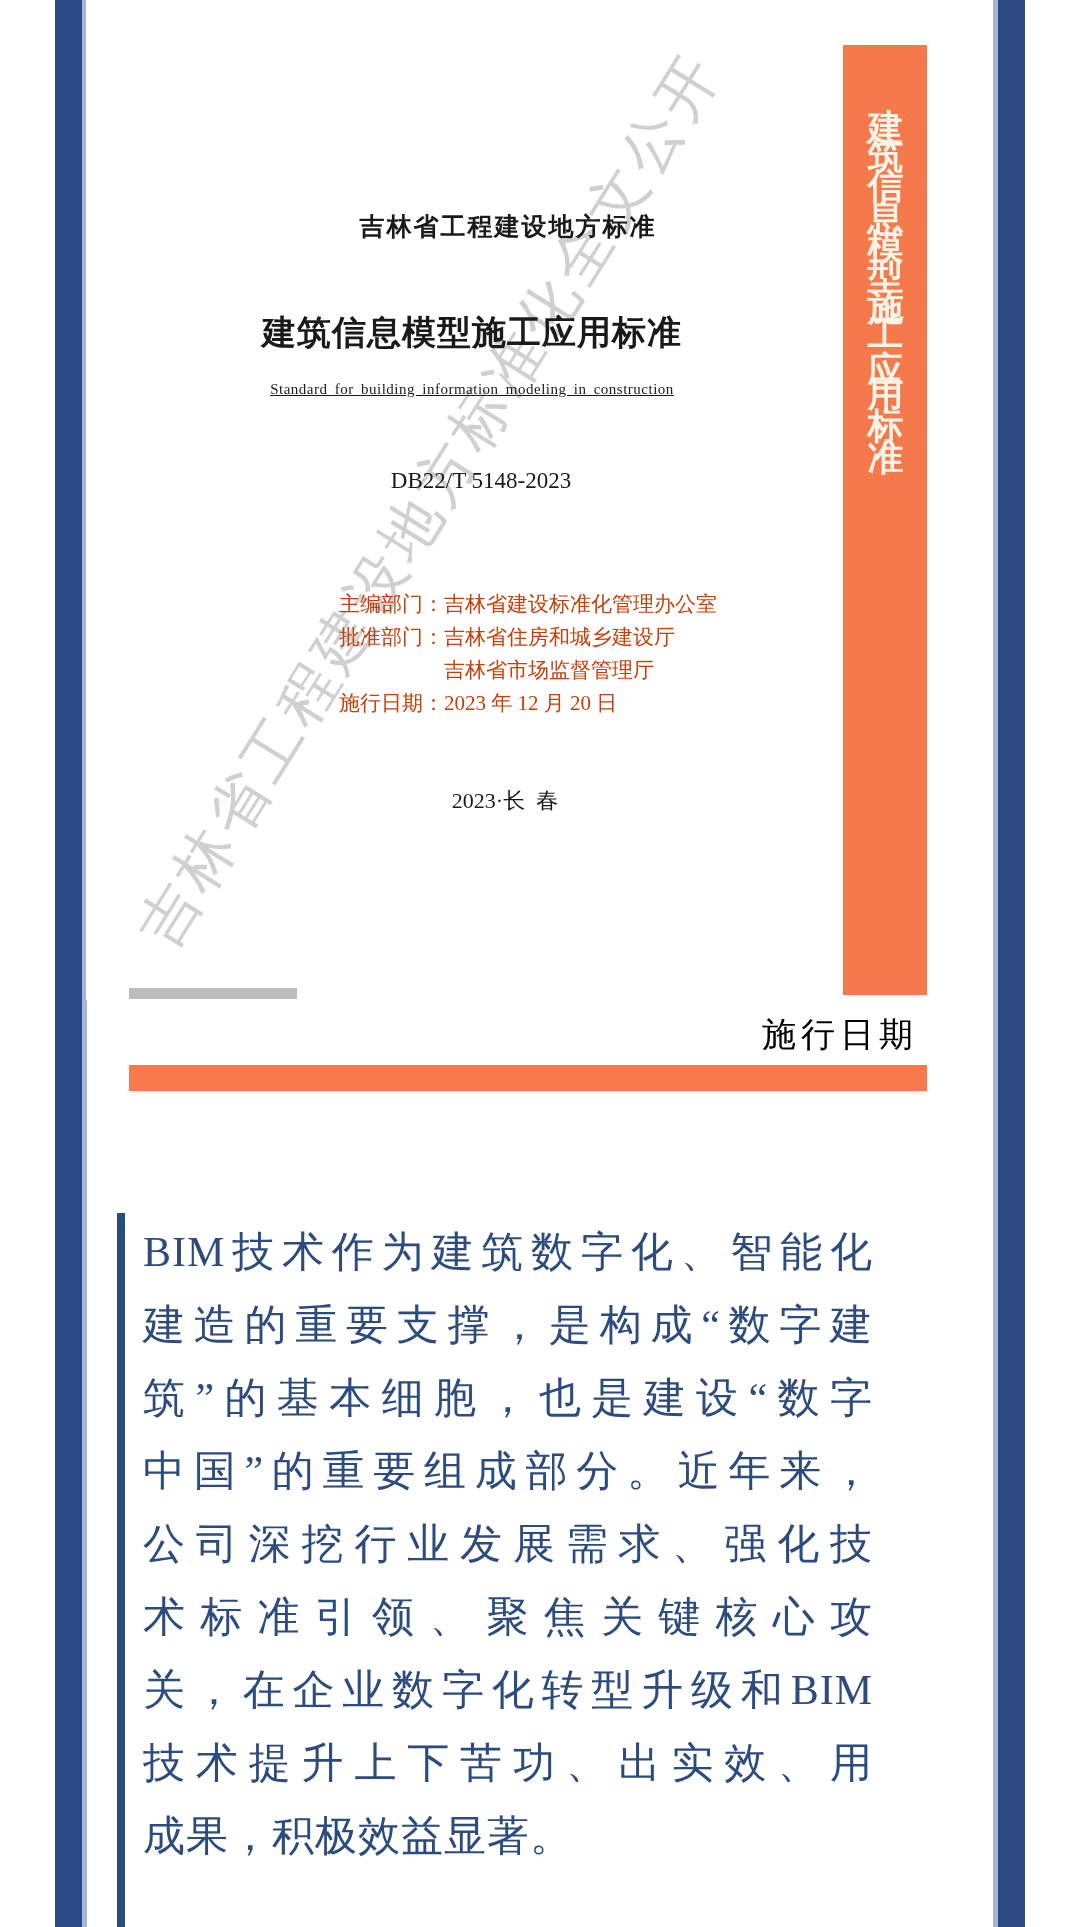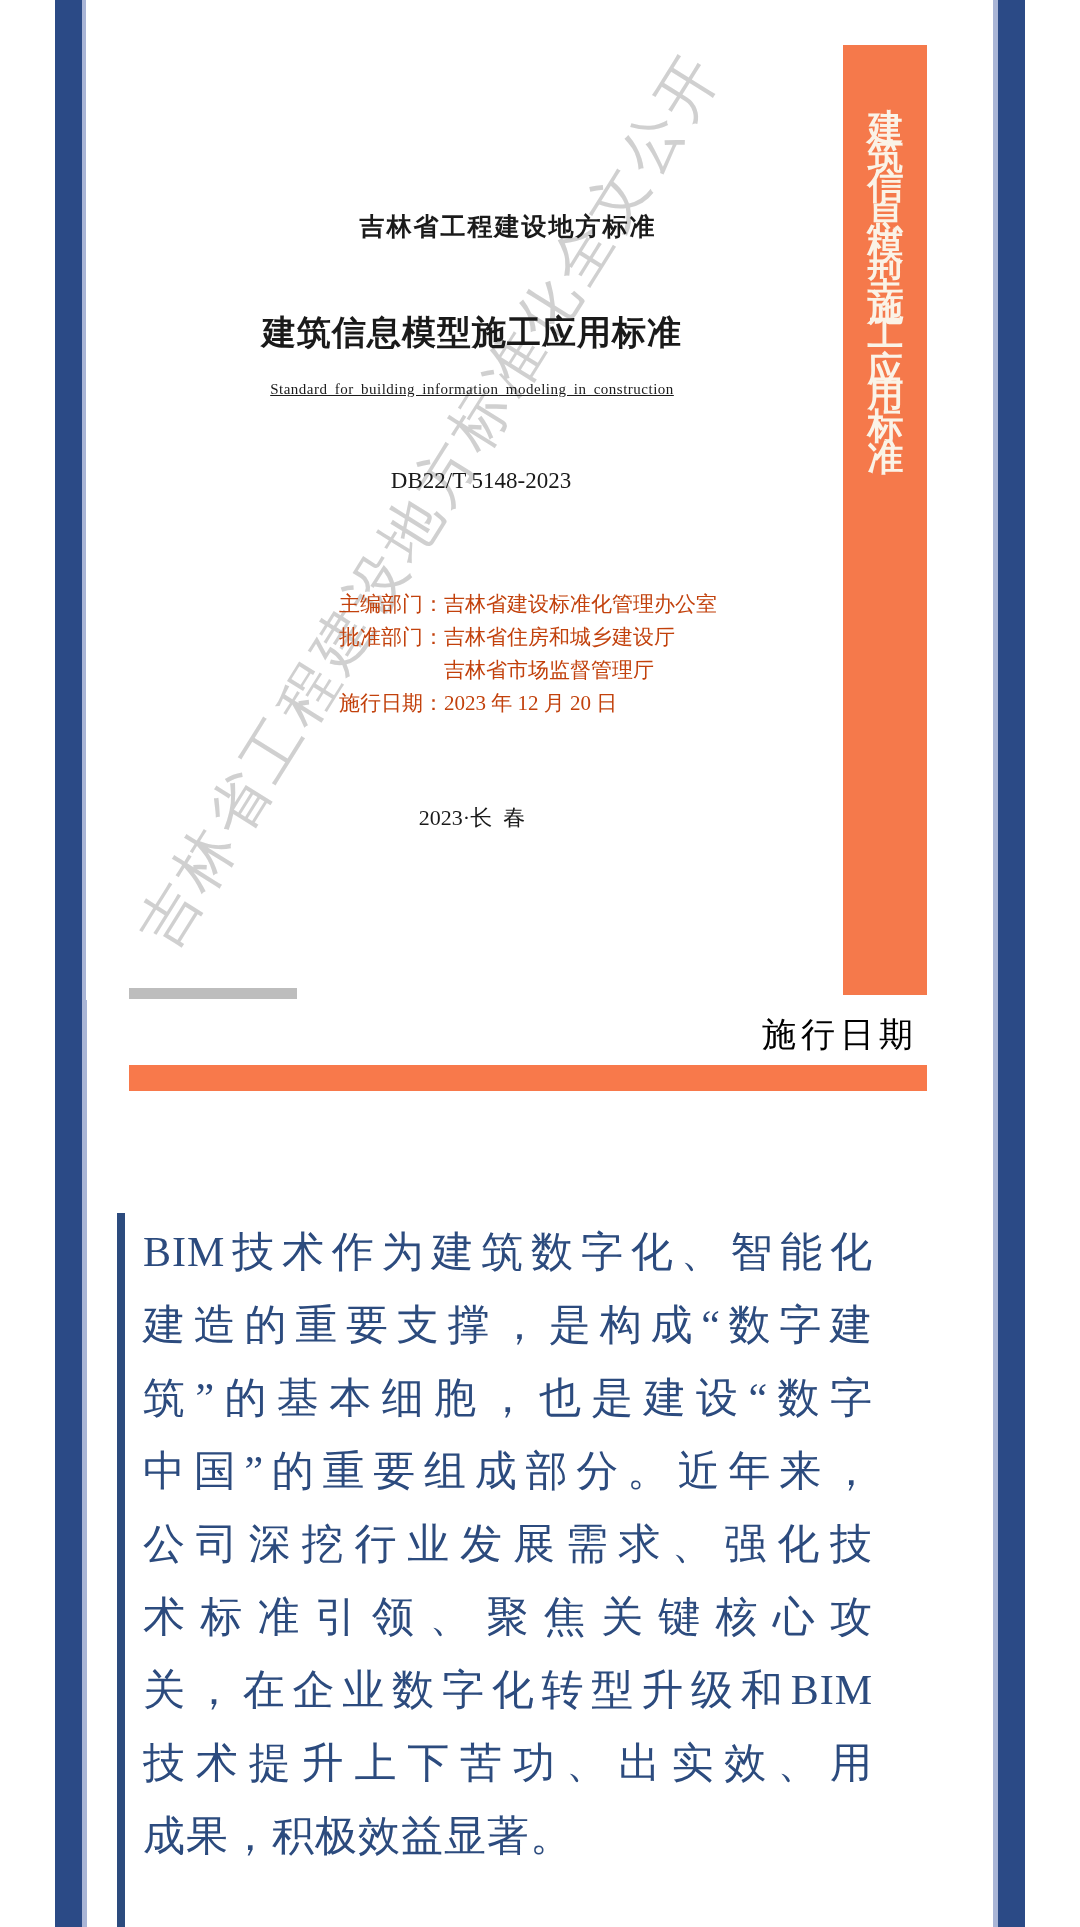--- a/index.html
+++ b/index.html
@@ -48,23 +48,23 @@
   .meta{
     position:absolute;left:253px;top:560px;
     font-family:"Liberation Serif","DejaVu Serif",serif;
     font-size:21px;color:#c2410c;line-height:33px;
     text-align:left;
     margin-top:28px;
   }
   .meta-row{white-space:pre;}
   .meta-row.cont{padding-left:105px;}
   .city{
-    top:803px;
+    top:786px;
     font-family:"Liberation Serif","DejaVu Serif",serif;
-    font-size:22px;white-space:pre;
+    font-size:22px;white-space:pre;padding-left:33px;
   }
 
   
   .v-banner{
     position:absolute;left:843px;top:45px;width:84px;height:950px;
     background:#F5794B;
     display:flex;justify-content:center;
   }
   .v-banner-text{
     writing-mode:vertical-rl;text-orientation:upright;

